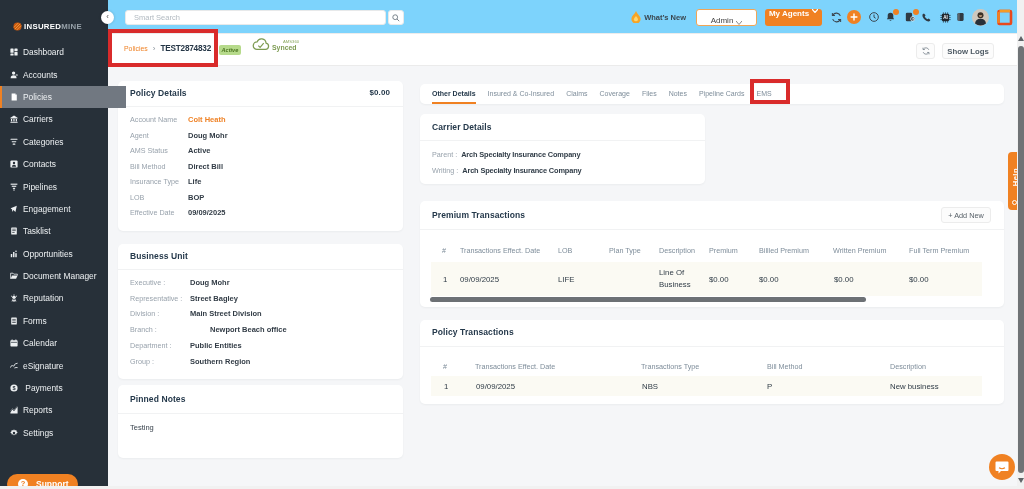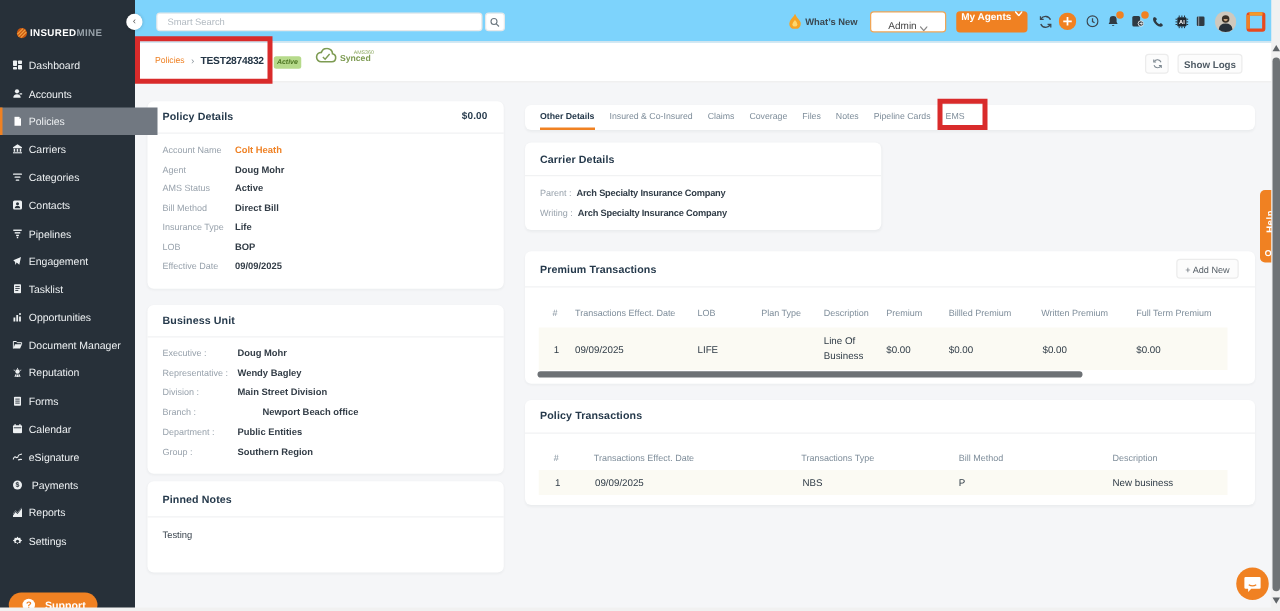--- a/index.html
+++ b/index.html
@@ -350,21 +350,21 @@
 
 <div class="card" style="left:118px; top:244px; width:285px; height:135px;">
   <div class="ctitle" style="position:absolute;left:12px;top:7px;">Business Unit</div>
   <div class="cdiv" style="top:25px;"></div>
   <div class="frow" style="top:34px;">
       <span class="lab" style="width:60px;flex-basis:60px;">Executive :</span>
       <span class="val">Doug Mohr</span>
     </div>
   <div class="frow" style="top:49.7px;">
       <span class="lab" style="width:60px;flex-basis:60px;">Representative :</span>
-      <span class="val">Wendy Bagley</span>
+      <span class="val">Street Bagley</span>
     </div>
   <div class="frow" style="top:65.4px;">
       <span class="lab" style="width:60px;flex-basis:60px;">Division :</span>
       <span class="val">Main Street Division</span>
     </div>
   <div class="frow" style="top:81.1px;gap:20px;">
       <span class="lab" style="width:60px;flex-basis:60px;">Branch :</span>
       <span class="val">Newport Beach office</span>
     </div>
   <div class="frow" style="top:96.8px;">

